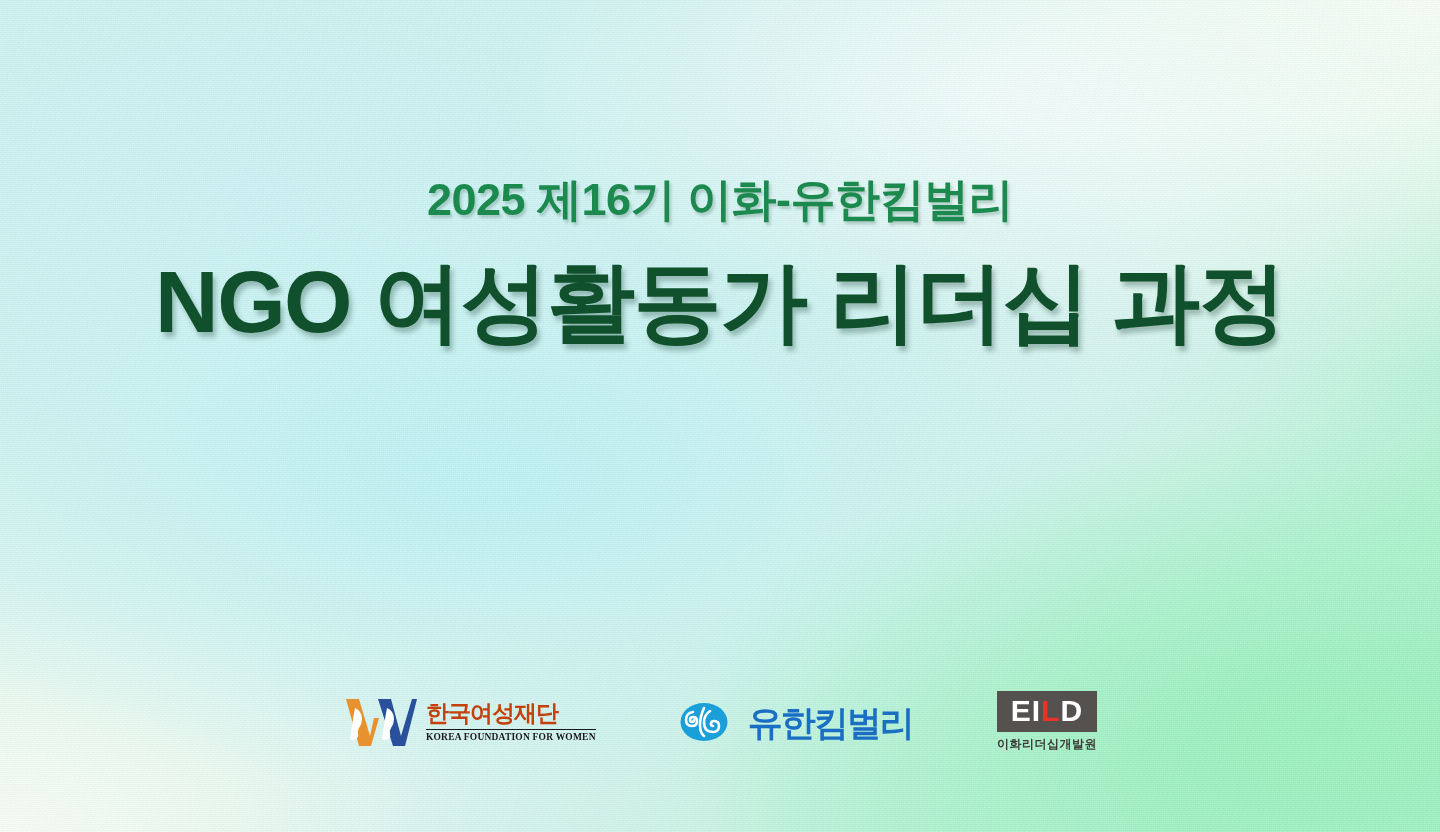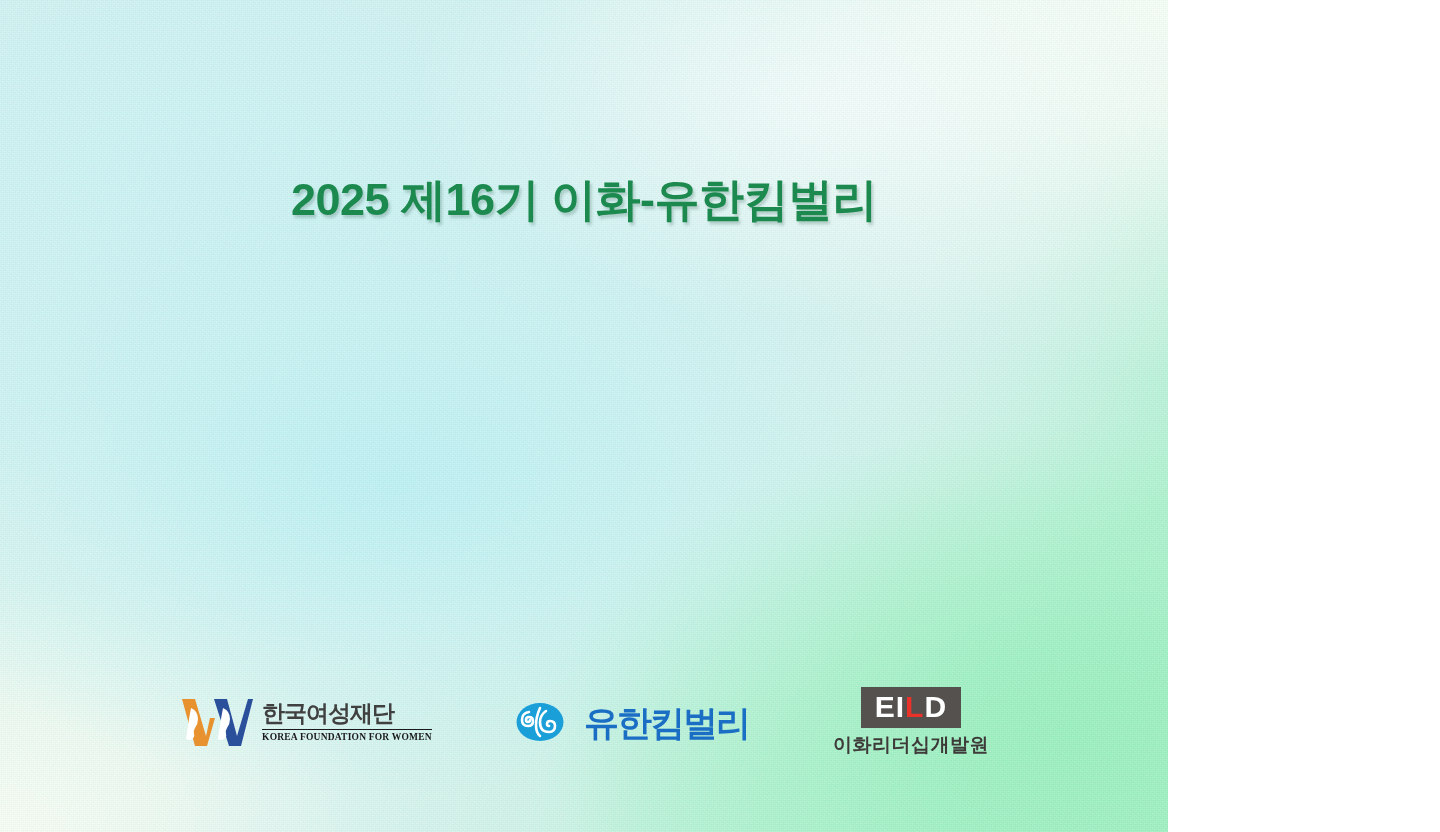--- a/index.html
+++ b/index.html
@@ -7,21 +7,21 @@
 
   html, body {
     width:1440px;
     height:832px;
     overflow:hidden;
     font-family:"Liberation Sans", "DejaVu Sans", sans-serif;
   }
 
   .slide{
     position:relative;
-    width:1168px;
+    width:1440px;
     height:832px;
     overflow:hidden;
     background-color:#d9f3ef;
   }
 
   
   .bg-layer{
     position:absolute;
     inset:0;
     pointer-events:none;
@@ -103,21 +103,21 @@
     align-items:center;
   }
 
   
   .kfw{ gap:9px; }
   .kfw-mark{ width:74px; height:52px; display:block; }
   .kfw-text{ display:flex; flex-direction:column; align-items:flex-start; }
   .kfw-ko{
     font-size:23px;
     font-weight:700;
-    color:#404040;
+    color:#c2410c;
     letter-spacing:-1px;
     line-height:1.05;
     font-family:"Liberation Serif","DejaVu Serif",serif;
   }
   .kfw-en{
     margin-top:2px;
     padding-top:2px;
     border-top:1.4px solid #1a1a1a;
     font-family:"Liberation Serif","DejaVu Serif",serif;
     font-size:9.5px;
@@ -150,21 +150,21 @@
   }
   .eild-box span{
     font-family:"Liberation Sans","DejaVu Sans",sans-serif;
     font-size:30px;
     font-weight:700;
     color:#ffffff;
     letter-spacing:1px;
   }
   .eild-box span.accent{ color:#e8322a; }
   .eild-sub{
-    font-size:19px;
+    font-size:12px;
     font-weight:700;
     color:#3d3a39;
     letter-spacing:0.5px;
     white-space:nowrap;
   }
 </style>
 </head>
 <body>
 
 <div class="slide">
@@ -173,20 +173,21 @@
   <div class="bg-layer bg-glow-cyan"></div>
   <div class="bg-layer bg-glow-white"></div>
   <div class="bg-layer bg-glow-mint"></div>
   <div class="bg-layer bg-noise"></div>
 
   <div class="content">
 
     <div class="eyebrow">2025 제16기 이화-유한킴벌리</div>
 
     <h1 class="title">
+      <span class="title-line">NGO 여성활동가 리더십 과정</span>
     </h1>
   </div>
 
   <div class="logos">
 
     <div class="logo kfw">
       <span class="kfw-mark-wrap">
         <svg class="kfw-mark" viewBox="0 0 74 52" xmlns="http://www.w3.org/2000/svg">
           <path d="M3 3 L16 3 L27 40 L31 22 L36 22 L28 50 L16 50 Z" fill="#e8922f"></path>
           <path d="M35 3 L48 3 L58 40 L69 3 L74 3 L62 50 L50 50 Z" fill="#2a4f9b"></path>

